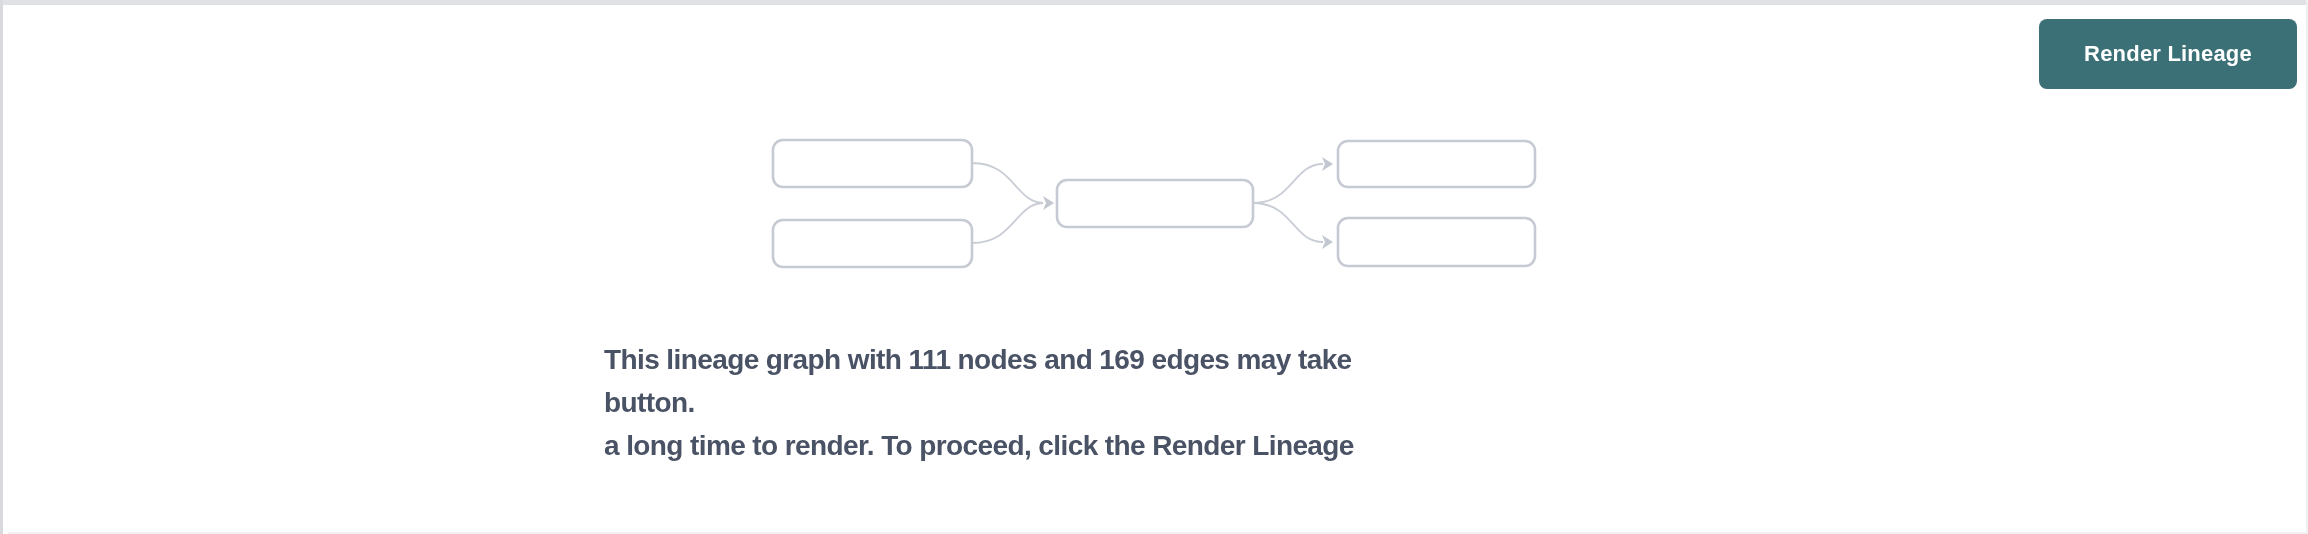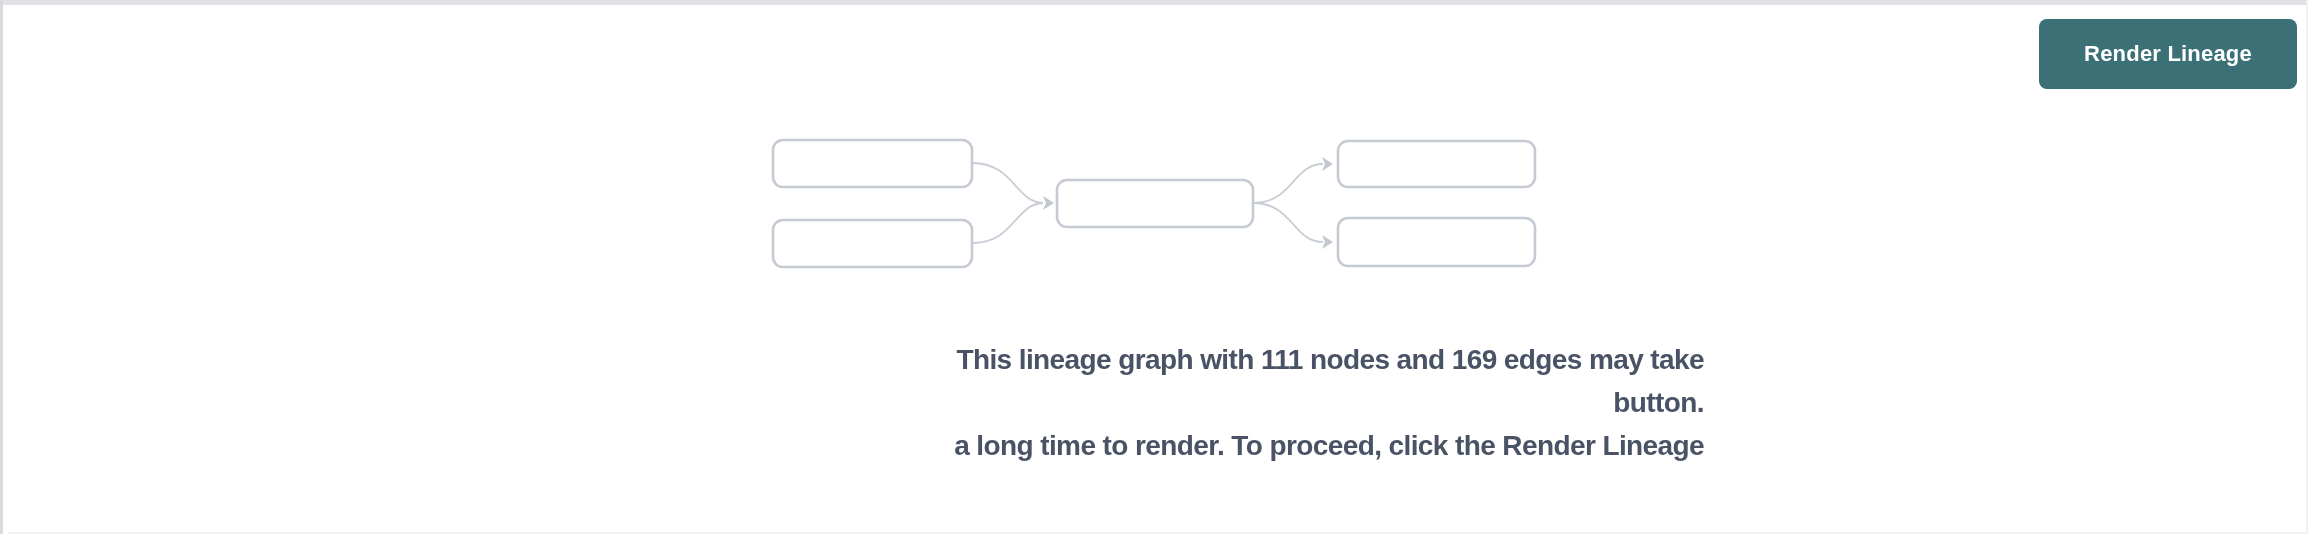--- a/index.html
+++ b/index.html
@@ -51,21 +51,21 @@
     height: 150px;
   }
 
   
   .message {
     position: absolute;
     top: 338px;
     left: 50%;
     transform: translateX(-50%);
     width: 1100px;
-    text-align: right;
+    text-align: left;
     color: #4a5365;
     font-size: 28px;
     font-weight: 700;
     letter-spacing: -0.6px;
     line-height: 43px;
     white-space: nowrap;
   }
 </style>
 </head>
 <body>

